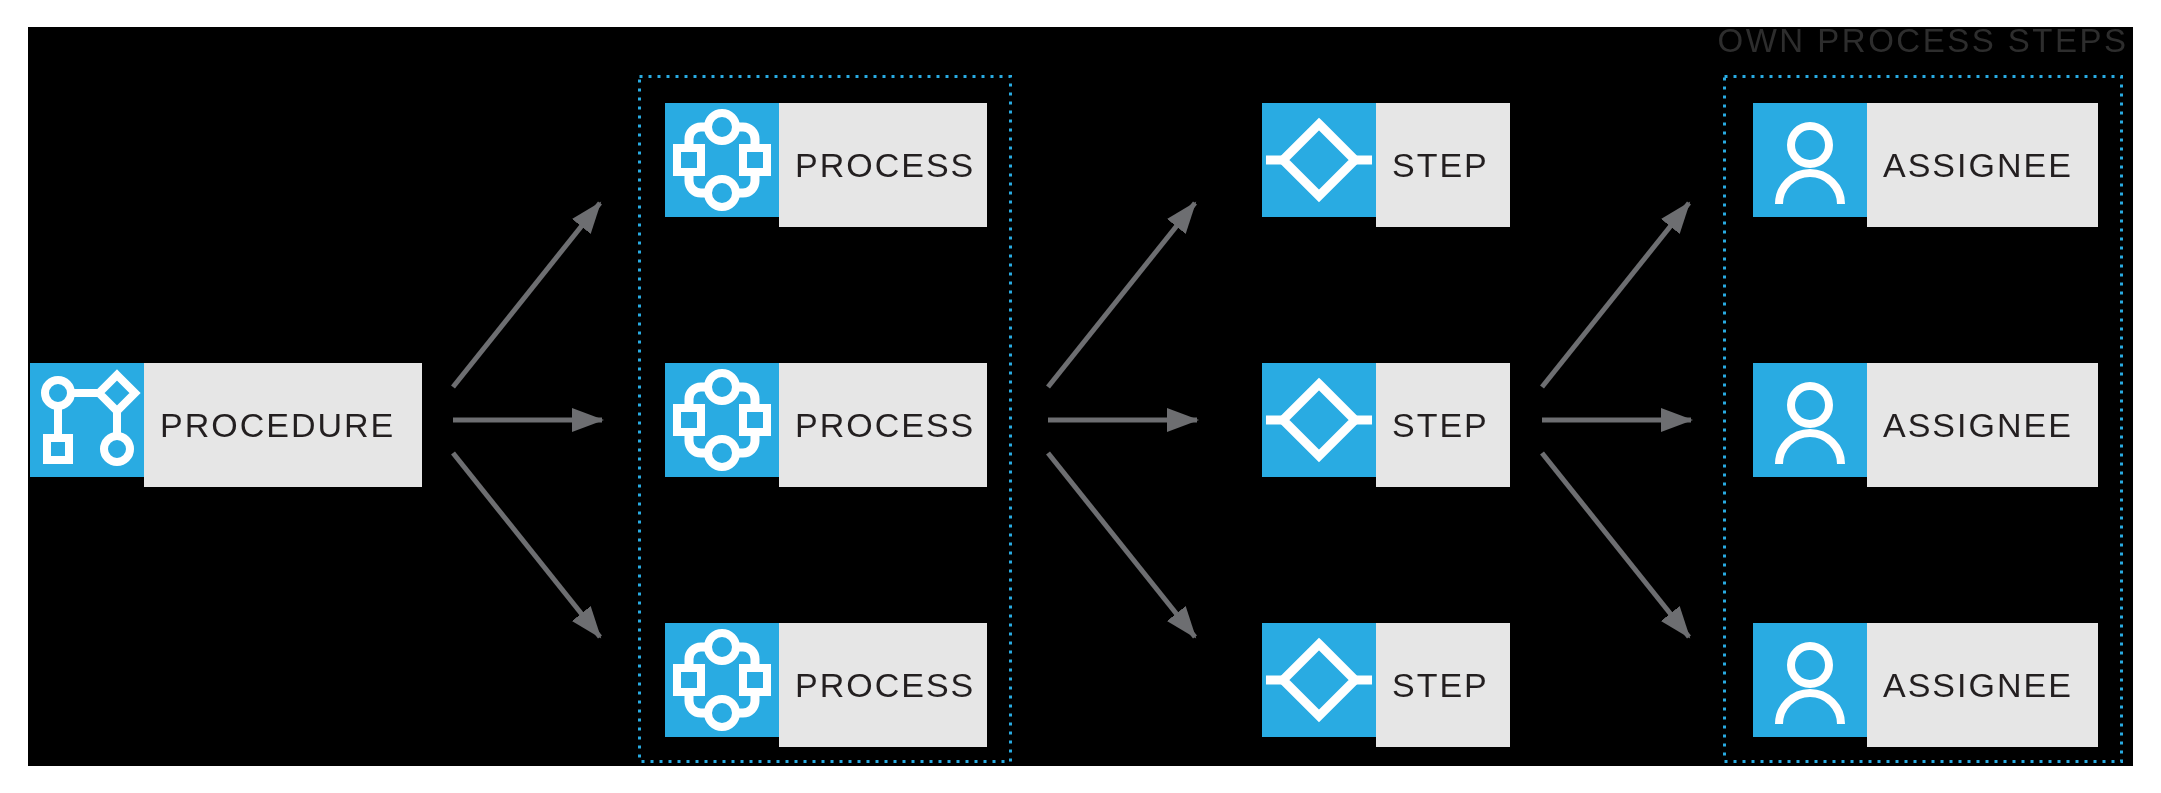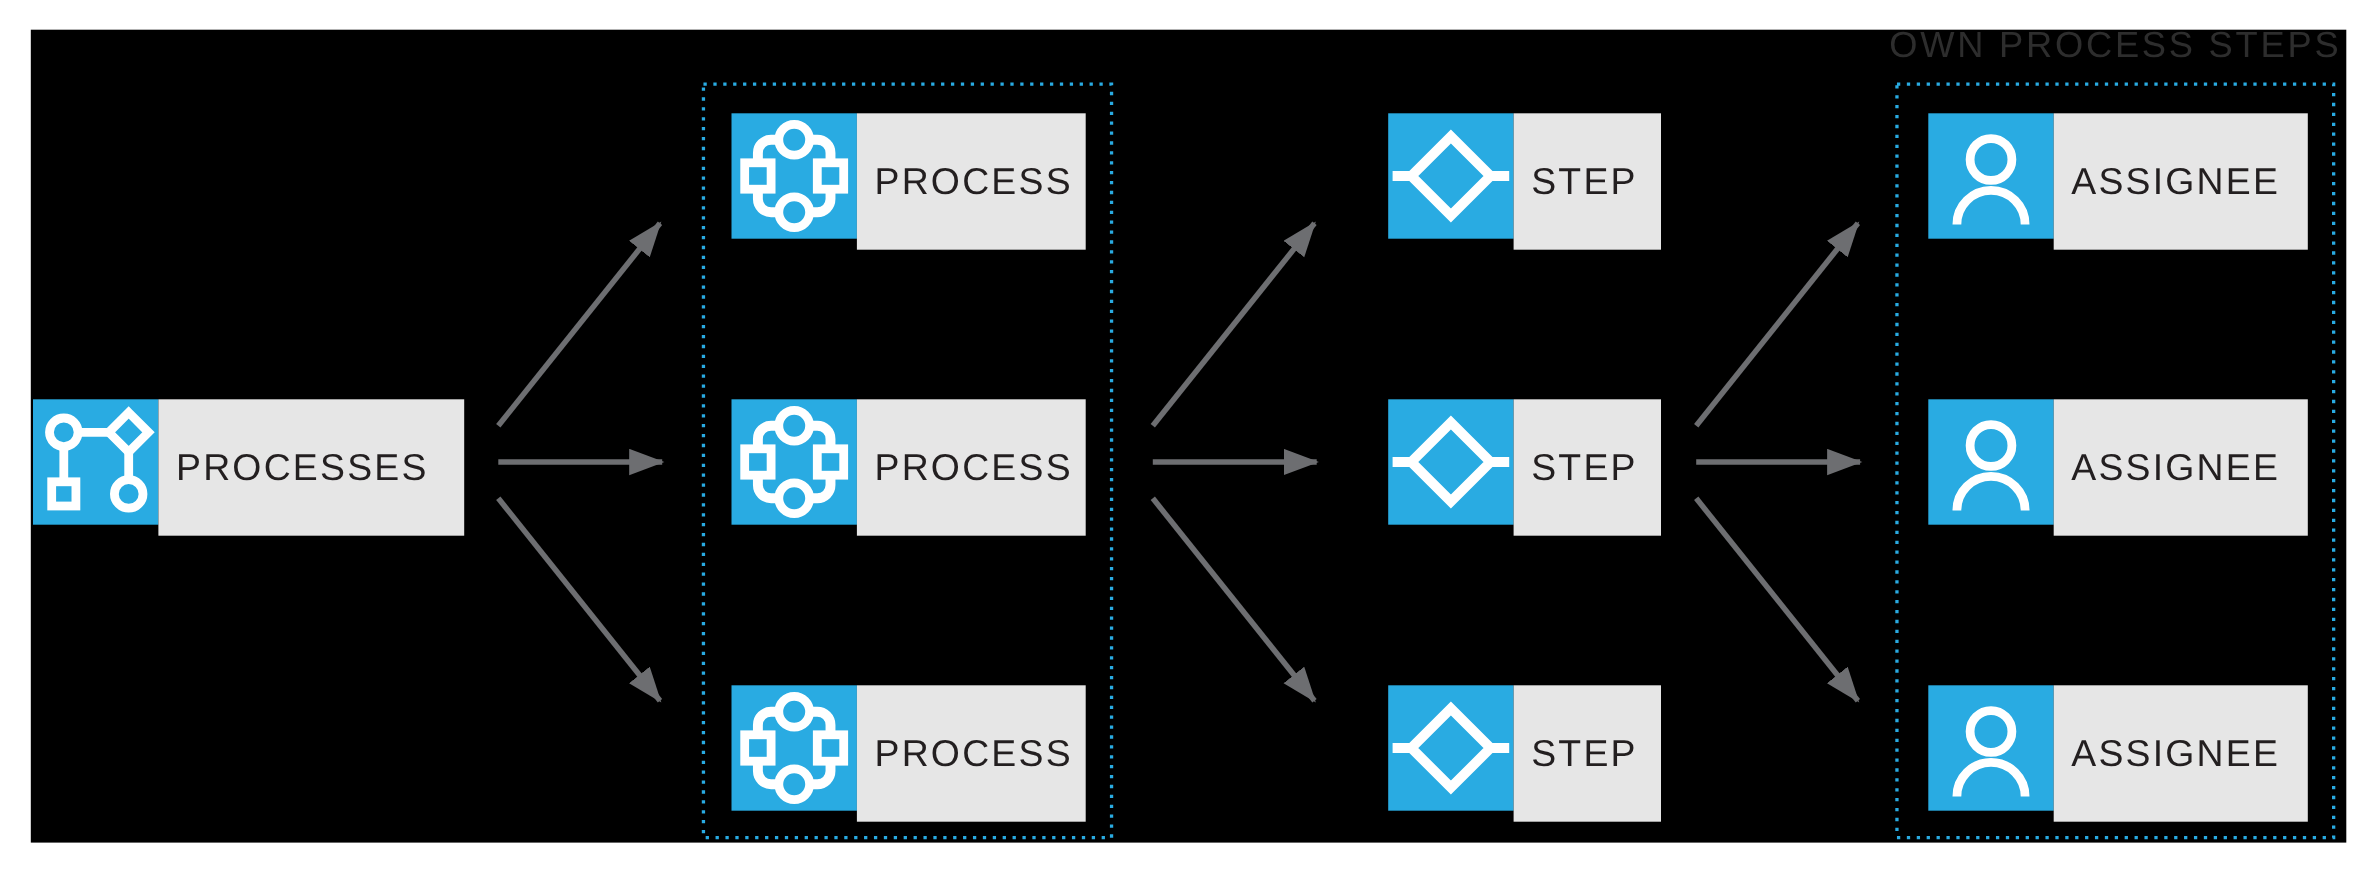--- a/index.html
+++ b/index.html
@@ -94,21 +94,21 @@
         <svg width="114" height="114" viewBox="0 0 114 114">
           <line class="icon-stroke" stroke-width="8" x1="38" y1="30" x2="74" y2="30"></line>
           <line class="icon-stroke" stroke-width="8" x1="28" y1="40" x2="28" y2="78"></line>
           <line class="icon-stroke" stroke-width="8" x1="87" y1="44" x2="87" y2="76"></line>
           <circle class="icon-stroke" stroke-width="8" cx="28" cy="30" r="13"></circle>
           <path class="icon-stroke" stroke-width="8" d="M87,12 L105,30 L87,48 L69,30 Z"></path>
           <rect class="icon-stroke" stroke-width="8" x="17" y="75" width="22" height="22"></rect>
           <circle class="icon-stroke" stroke-width="8" cx="87" cy="86" r="13"></circle>
         </svg>
       </div>
-      <div class="node-label">PROCESSES</div>
+      <div class="node-label">PROCEDURE</div>
     </div>
 
     <div class="node" style="left:637px;top:76px;width:322px;">
       <div class="node-icon">
         <svg width="114" height="114" viewBox="0 0 114 114">
           <rect class="icon-stroke" stroke-width="9" x="24" y="24" width="66" height="66" rx="12"></rect>
           <circle class="icon-fill-accent" stroke-width="8" cx="57" cy="24" r="14"></circle>
           <circle class="icon-fill-accent" stroke-width="8" cx="57" cy="90" r="14"></circle>
           <rect class="icon-fill-accent" stroke-width="8" x="12" y="45" width="24" height="24"></rect>
           <rect class="icon-fill-accent" stroke-width="8" x="78" y="45" width="24" height="24"></rect>

